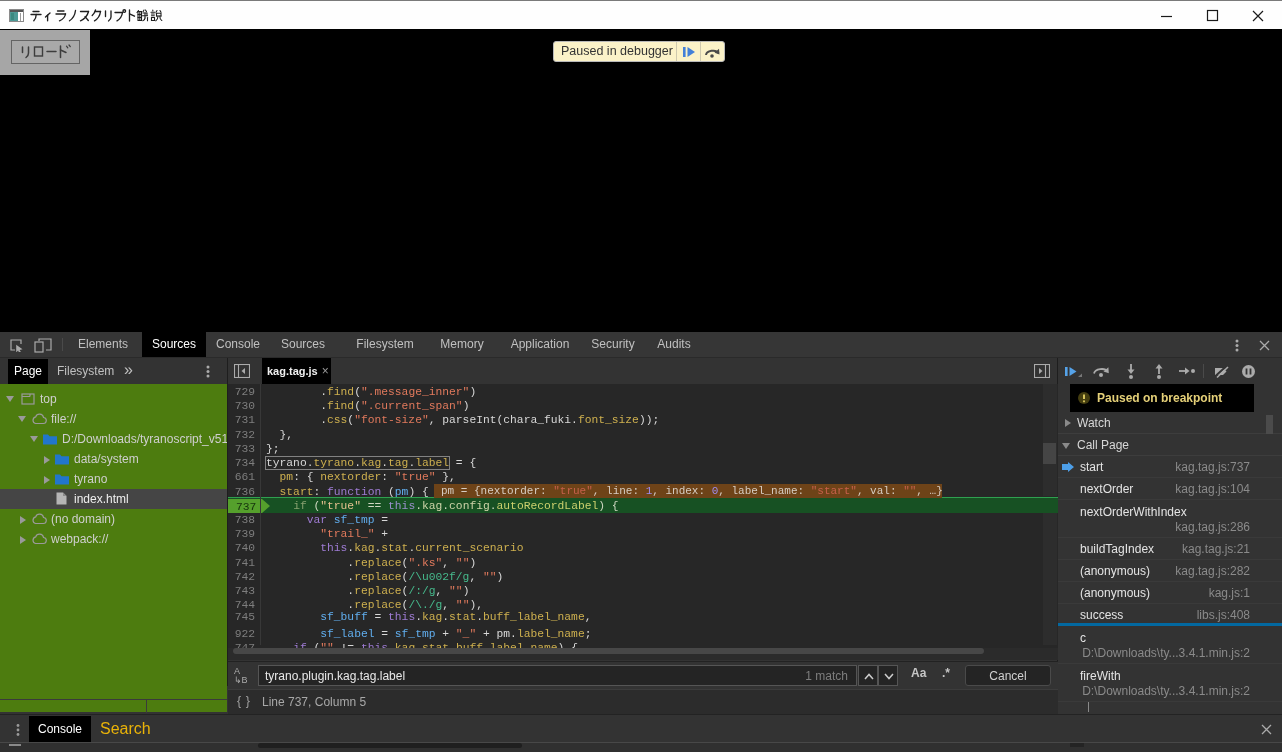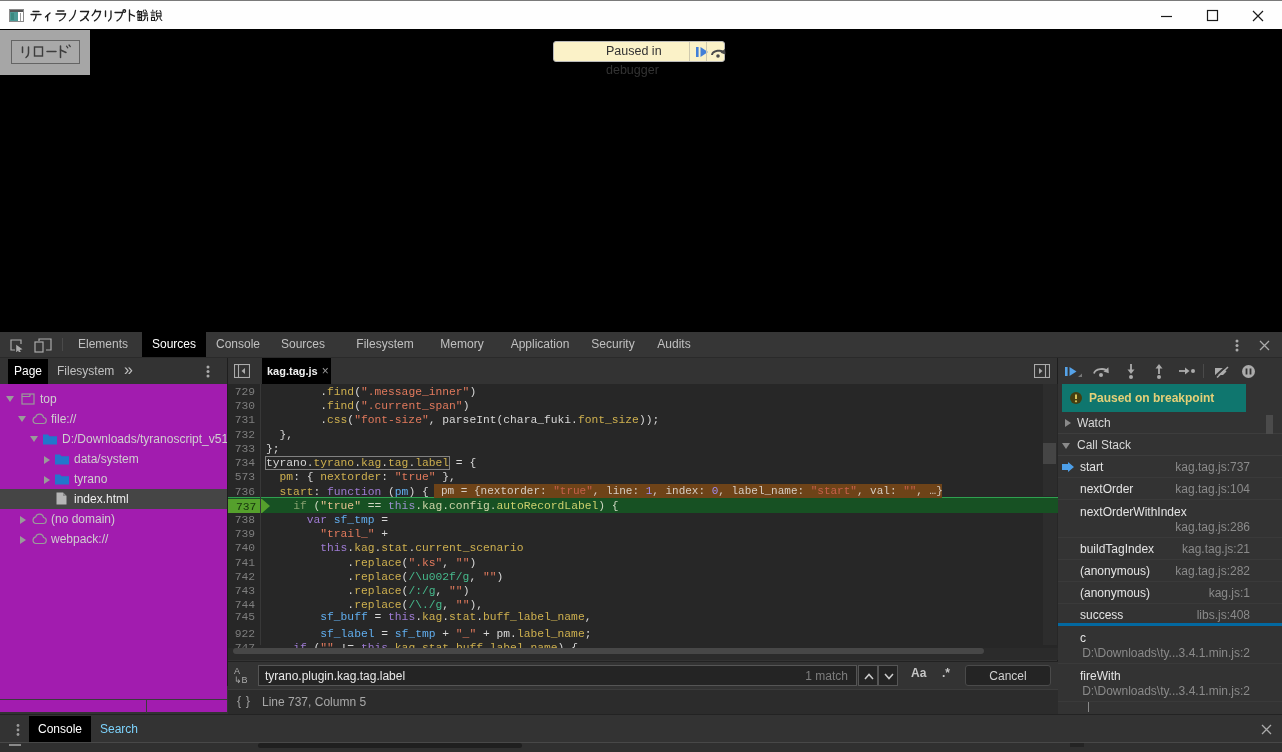--- a/index.html
+++ b/index.html
@@ -9,33 +9,33 @@
   #stage { position:relative; width:1282px; height:752px; }
   
   #titlebar { position:absolute; left:0; top:0; width:1282px; height:29px;
     background:#fefefe; border-top:1px solid #7a7a7a; }
   
   #appgrey { position:absolute; left:0; top:30px; width:90px; height:45px; background:#a6a6a6; }
   #reloadbtn { position:absolute; left:11px; top:10px; width:69px; height:24px;
     background:#a9a9a9; border:1.5px solid #646464; }
   #pausebar { position:absolute; left:553px; top:41px; width:172px; height:21px;
     background:#fbf2c8; border:1px solid #b9b9b9; border-radius:3px; display:flex; }
-  #pausebar .lbl { width:122px; color:#333; font-size:12.5px; line-height:19px; padding-left:7px;margin-left:45px; }
+  #pausebar .lbl { width:122px; color:#333; font-size:12.5px; line-height:19px; padding-left:7px; }
   #pausebar .cell { width:24px; border-left:1px solid #cfc9ae; position:relative; }
   
   #devtools { position:absolute; left:0; top:332px; width:1282px; height:420px;
     background:#333; color:#bdbdbd; font-size:12px; }
   #row1 { position:absolute; left:0; top:0; width:1282px; height:26px; background:#363636;
     border-bottom:1px solid #2a2a2a; }
   #row1 .tab { position:absolute; top:0; height:25px; line-height:25px; text-align:center; color:#c0c0c0; }
   #row1 .tab.sel { background:#000; color:#fff; }
   #row2 { position:absolute; left:0; top:26px; width:1282px; height:26px; background:#333; }
   .vline { position:absolute; width:1px; background:#242424; }
   
-  #sidebar { position:absolute; left:0; top:52px; width:227px; height:328px; background:#a21caf; }
+  #sidebar { position:absolute; left:0; top:52px; width:227px; height:328px; background:#4d7c0f; }
   .trow { position:absolute; left:0; width:227px; height:20px; line-height:20px; color:#cfcfcf;
     font-size:12px; white-space:nowrap; overflow:hidden; }
   .arr { position:absolute; top:7px; width:0; height:0; }
   .arr.open { border-left:4.5px solid transparent; border-right:4.5px solid transparent; border-top:6px solid #9a9a9a; }
   .arr.clsd { border-top:4.5px solid transparent; border-bottom:4.5px solid transparent; border-left:6px solid #9a9a9a; margin-top:-2px; }
   
   #editor { position:absolute; left:228px; top:52px; width:830px; height:276px; background:#272727;
     font-family:"Liberation Mono", monospace; font-size:11.3px; overflow:hidden; }
   .cl { position:absolute; left:0; width:830px; height:14.22px; line-height:14.22px; white-space:pre; color:#d8d8d8; }
   .cl .num { position:absolute; left:0; width:27px; text-align:right; color:#7e7e7e; }
@@ -342,21 +342,21 @@
     <div id="editor">
 
       <div class="abs" style="left:0;top:112.5px;width:830px;height:1.5px;background:#2fa050"></div>
       <div class="abs" style="left:0;top:114px;width:830px;height:15px;background:#175123"></div>
       <div class="cl" style="top:1px"><span class="num">729</span><span class="code">        <span class="w">.</span><span class="p">find</span><span class="w">(</span><span class="s">".message_inner"</span><span class="w">)</span></span></div>
       <div class="cl" style="top:15.2px"><span class="num">730</span><span class="code">        <span class="w">.</span><span class="p">find</span><span class="w">(</span><span class="s">".current_span"</span><span class="w">)</span></span></div>
       <div class="cl" style="top:29.4px"><span class="num">731</span><span class="code">        <span class="w">.</span><span class="p">css</span><span class="w">(</span><span class="s">"font-size"</span><span class="w">, parseInt(chara_fuki.</span><span class="p">font_size</span><span class="w">));</span></span></div>
       <div class="cl" style="top:43.7px"><span class="num">732</span><span class="code">  <span class="w">},</span></span></div>
       <div class="cl" style="top:57.9px"><span class="num">733</span><span class="code"><span class="w">};</span></span></div>
       <div class="cl" style="top:72.1px"><span class="num">734</span><span class="code"><span style="outline:1px solid #828282"><span class="w">tyrano.</span><span class="p">tyrano</span><span class="w">.</span><span class="p">kag</span><span class="w">.</span><span class="p">tag</span><span class="w">.</span><span class="p">label</span></span><span class="w"> = {</span></span></div>
-      <div class="cl" style="top:86.3px"><span class="num">573</span><span class="code">  <span class="p">pm</span><span class="w">: { </span><span class="p">nextorder</span><span class="w">: </span><span class="s">"true"</span><span class="w"> },</span></span></div>
+      <div class="cl" style="top:86.3px"><span class="num">661</span><span class="code">  <span class="p">pm</span><span class="w">: { </span><span class="p">nextorder</span><span class="w">: </span><span class="s">"true"</span><span class="w"> },</span></span></div>
       <div class="cl" style="top:100.5px"><span class="num">736</span><span class="code">  <span class="p">start</span><span class="w">: </span><span class="k">function</span><span class="w"> (</span><span class="d">pm</span><span class="w">) {</span></span></div>
 
       <div class="abs" style="left:206px;top:100px;width:508px;height:14px;background:#6e4318;font-size:11px;line-height:14px;white-space:pre;color:#d6cdc3"><span style="padding-left:7px">pm = {nextorder: </span><span style="color:#c6604a">"true"</span>, line: <span style="color:#9d8cf0">1</span>, index: <span style="color:#9d8cf0">0</span>, label_name: <span style="color:#c6604a">"start"</span>, val: <span style="color:#c6604a">""</span>, …}</div>
       <div class="cl" style="top:114.8px"><span class="num" style="color:transparent">737</span><span class="code">    <span style="color:#87a06f">if</span><span style="color:#cfd8c2"> (</span><span style="color:#e5c18f">"true"</span><span style="color:#cfd8c2"> == </span><span style="color:#9a90cc">this</span><span style="color:#cfd8c2">.</span><span style="color:#cdd3a8">kag</span><span style="color:#cfd8c2">.</span><span style="color:#cdd3a8">config</span><span style="color:#cfd8c2">.</span><span style="color:#ccd06e">autoRecordLabel</span><span style="color:#cfd8c2">) {</span></span></div>
 
       <svg class="abs" style="left:0;top:115px" width="43" height="14">
         <path d="M0,0 H34 L42,7 L34,14 H0 Z" fill="#55a02c"></path>
         <text x="8" y="11" font-size="11.3" font-family="Liberation Mono, monospace" fill="#16330e">737</text>
       </svg>
       <div class="cl" style="top:129px"><span class="num">738</span><span class="code">      <span class="k">var</span><span class="w"> </span><span class="d">sf_tmp</span><span class="w"> =</span></span></div>
@@ -398,35 +398,35 @@
       <div class="abs" style="left:683px;top:4px;color:#c6c6c6;font-size:12px;font-weight:bold">Aa</div>
       <div class="abs" style="left:714px;top:4px;color:#c6c6c6;font-size:12px;font-weight:bold">.*</div>
       <div class="abs" style="left:737px;top:3px;width:86px;height:21px;border:1px solid #4a4a4a;background:#242424;border-radius:3px;color:#d0d0d0;font-size:12px;text-align:center;line-height:20px">Cancel</div>
     </div>
 
     <div class="abs" style="left:228px;top:357px;width:830px;height:25px;background:#2c2c2c;border-top:1px solid #3c3c3c;color:#9e9e9e">
       <div class="abs" style="left:9px;top:4px;font-size:12.5px;letter-spacing:1px">{ }</div>
       <div class="abs" style="left:34px;top:5px;font-size:12px;color:#a8a8a8">Line 737, Column 5</div>
     </div>
     <div id="rpanel">
-      <div class="abs" style="left:4px;top:0;width:184px;height:28px;background:#0f766e">
+      <div class="abs" style="left:12px;top:0;width:184px;height:28px;background:#000000">
         <svg class="abs" style="left:7px;top:7px" width="14" height="14">
             <circle cx="7" cy="7" r="6" fill="#453e10"></circle>
             <path d="M7,3.5 V8" stroke="#d6c35c" stroke-width="2"></path>
             <circle cx="7" cy="10.3" r="1.1" fill="#d6c35c"></circle>
           </svg>
         <div class="abs" style="left:27px;top:7px;color:#e5d078;font-weight:bold;font-size:12px">Paused on breakpoint</div>
       </div>
       <div class="abs" style="left:0;top:28px;width:224px;height:22px;border-bottom:1px solid #3d3d3d">
         <div class="arr clsd" style="left:7px;top:9px;border-left-color:#8a8a8a"></div>
         <div class="abs" style="left:19px;top:4px;color:#d8d8d8">Watch</div>
       </div>
       <div class="abs" style="left:0;top:51px;width:224px;height:21px;border-bottom:1px solid #3d3d3d">
         <div class="arr open" style="left:4px;top:8px;border-top-color:#8a8a8a"></div>
-        <div class="abs" style="left:19px;top:3px;color:#d8d8d8">Call Stack</div>
+        <div class="abs" style="left:19px;top:3px;color:#d8d8d8">Call Page</div>
       </div>
       <div class="srow" style="top:72px;height:22px;border-bottom:1px solid #3a3a3a">
         <svg class="abs" style="left:4px;top:6px" width="12" height="10">
             <path d="M0,2 H6 V0 L12,5 L6,10 V8 H0 Z" fill="#4d9fe8"></path>
           </svg>
         <div class="abs" style="left:22px;top:4px">start</div>
           <div class="loc" style="top:4px">kag.tag.js:737</div>
       </div>
       <div class="srow" style="top:94px;height:22px;border-bottom:1px solid #3a3a3a">
         <div class="abs" style="left:22px;top:4px">nextOrder</div>
@@ -464,21 +464,21 @@
       <div class="abs" style="left:208px;top:31px;width:7px;height:19px;background:#4b4b4b"></div>
     </div>
     <div id="drawer">
       <div class="abs" style="left:0;top:382px;width:1282px;height:28px;background:#333;border-top:1px solid #232323">
         <svg class="abs" style="left:16px;top:8px" width="4" height="14" fill="#9a9a9a">
             <circle cx="2" cy="2.5" r="1.4"></circle>
             <circle cx="2" cy="7" r="1.4"></circle>
             <circle cx="2" cy="11.5" r="1.4"></circle>
           </svg>
         <div class="abs" style="left:29px;top:1px;width:62px;height:27px;background:#000;color:#fff;font-size:12px;text-align:center;line-height:26px">Console</div>
-        <div class="abs" style="left:100px;top:1px;color:#7dd3fc;font-size:12px;line-height:26px">Search</div>
+        <div class="abs" style="left:100px;top:1px;color:#eab308;font-size:16px;line-height:26px">Search</div>
         <svg class="abs" style="left:1261px;top:9px" width="11" height="11" stroke="#ababab" stroke-width="1.3">
             <path d="M1,1 L10,10 M10,1 L1,10"></path>
           </svg>
       </div>
       <div class="abs" style="left:0;top:410px;width:1282px;height:10px;background:#303030;border-top:1px solid #484848">
         <div class="abs" style="left:258px;top:0px;width:264px;height:5px;background:#1f1f1f;border-radius:3px"></div>
         <div class="abs" style="left:9px;top:1px;width:12px;height:2px;background:#8a8a8a"></div>
         <div class="abs" style="left:1070px;top:0px;width:14px;height:4px;background:#242424"></div>
       </div>
     </div>

